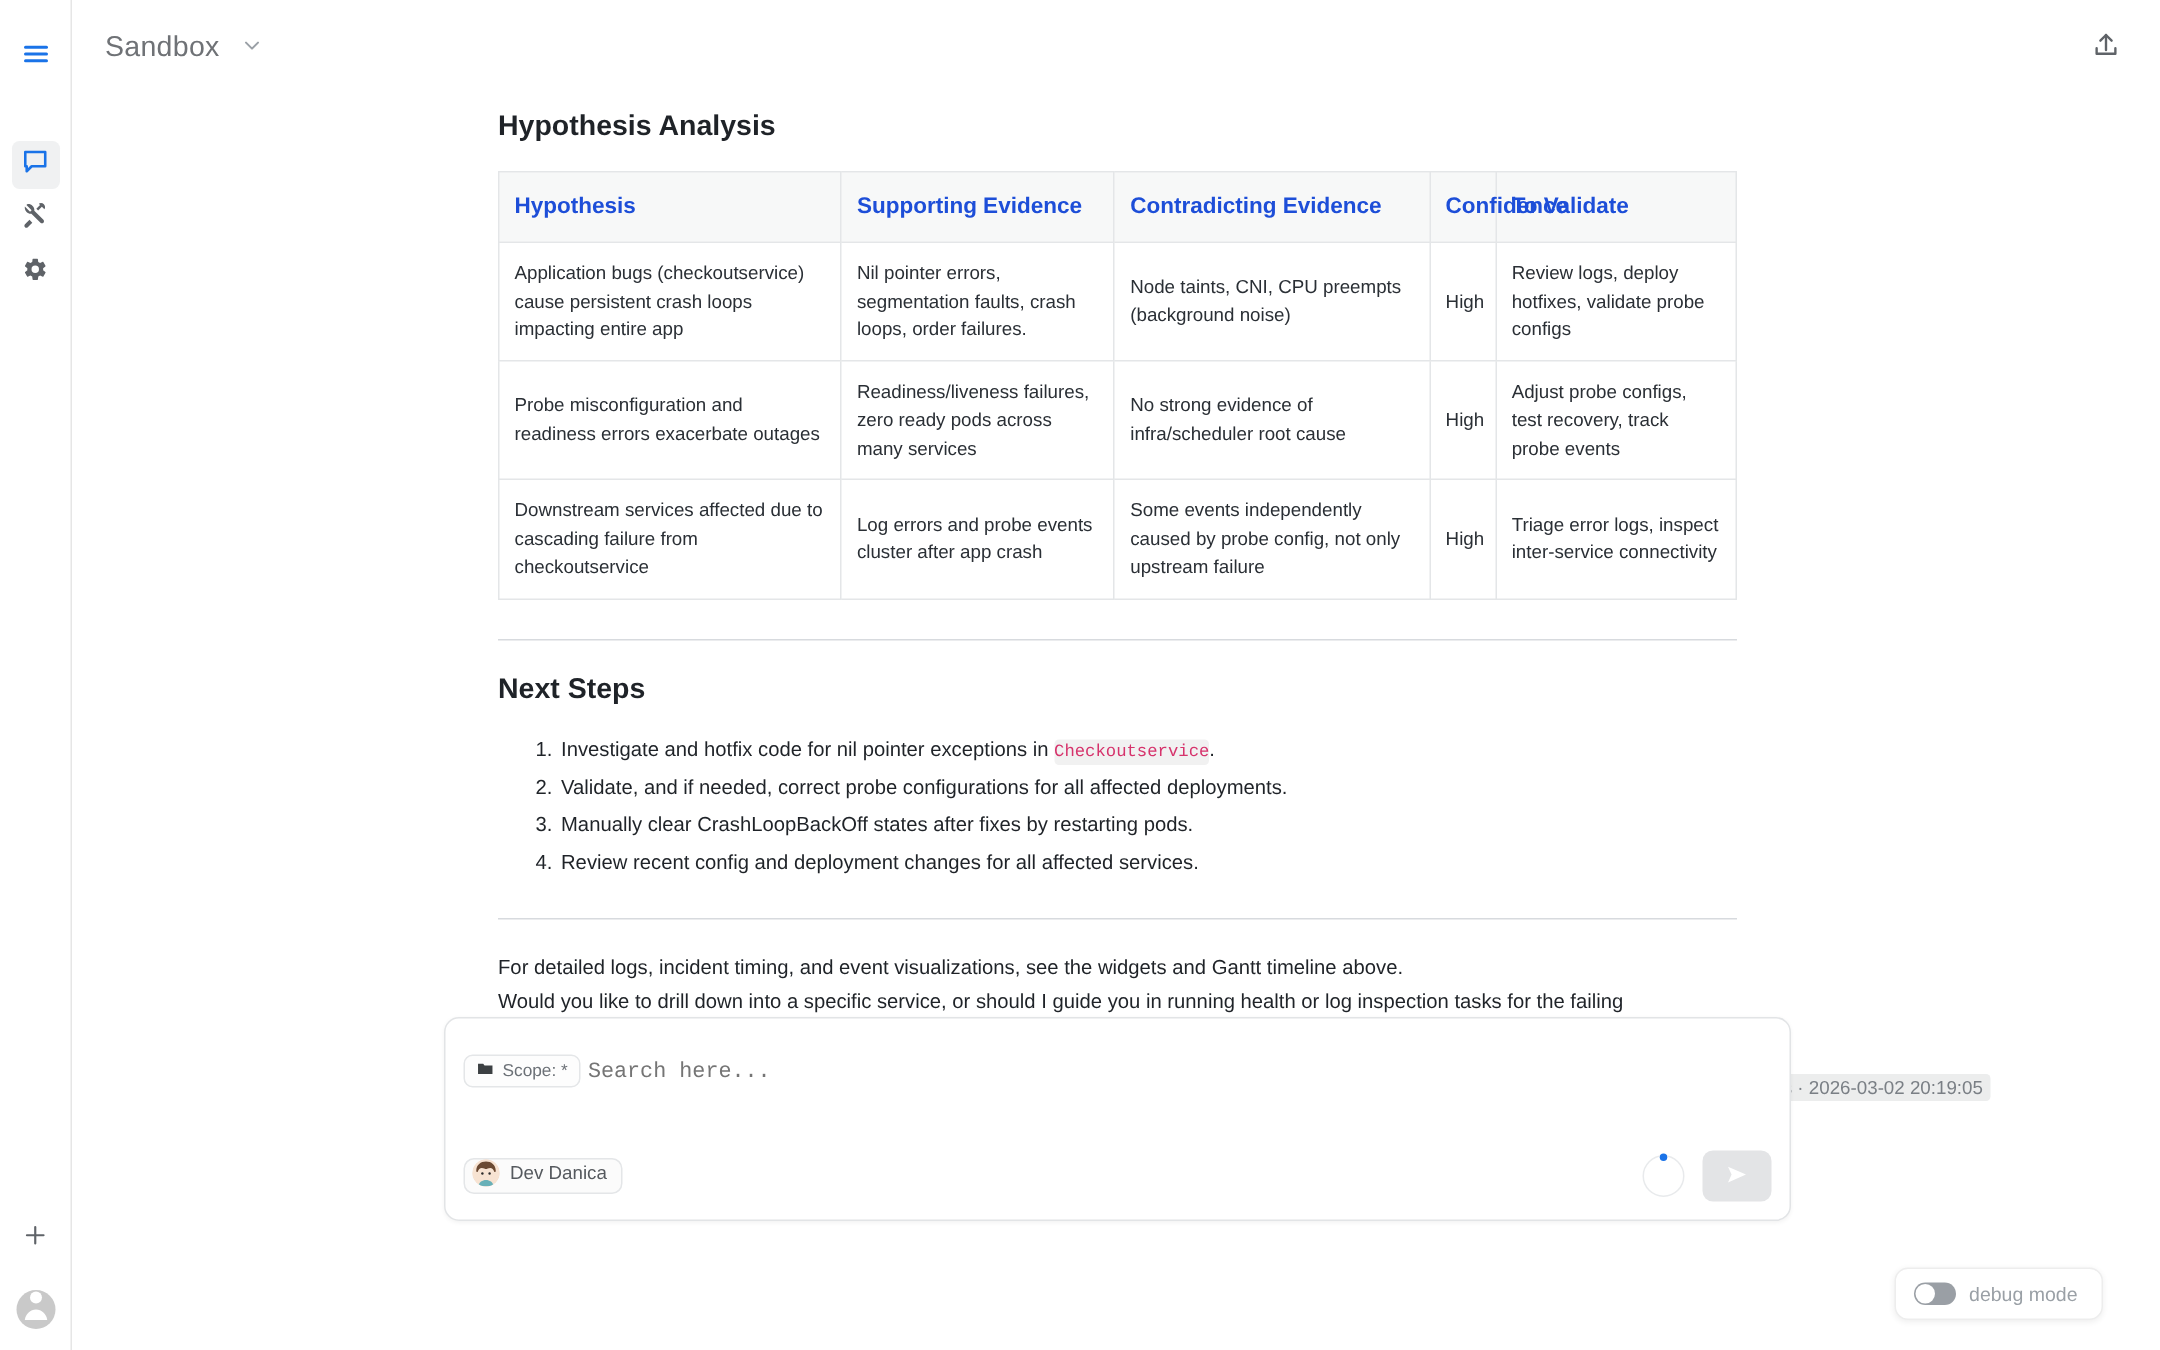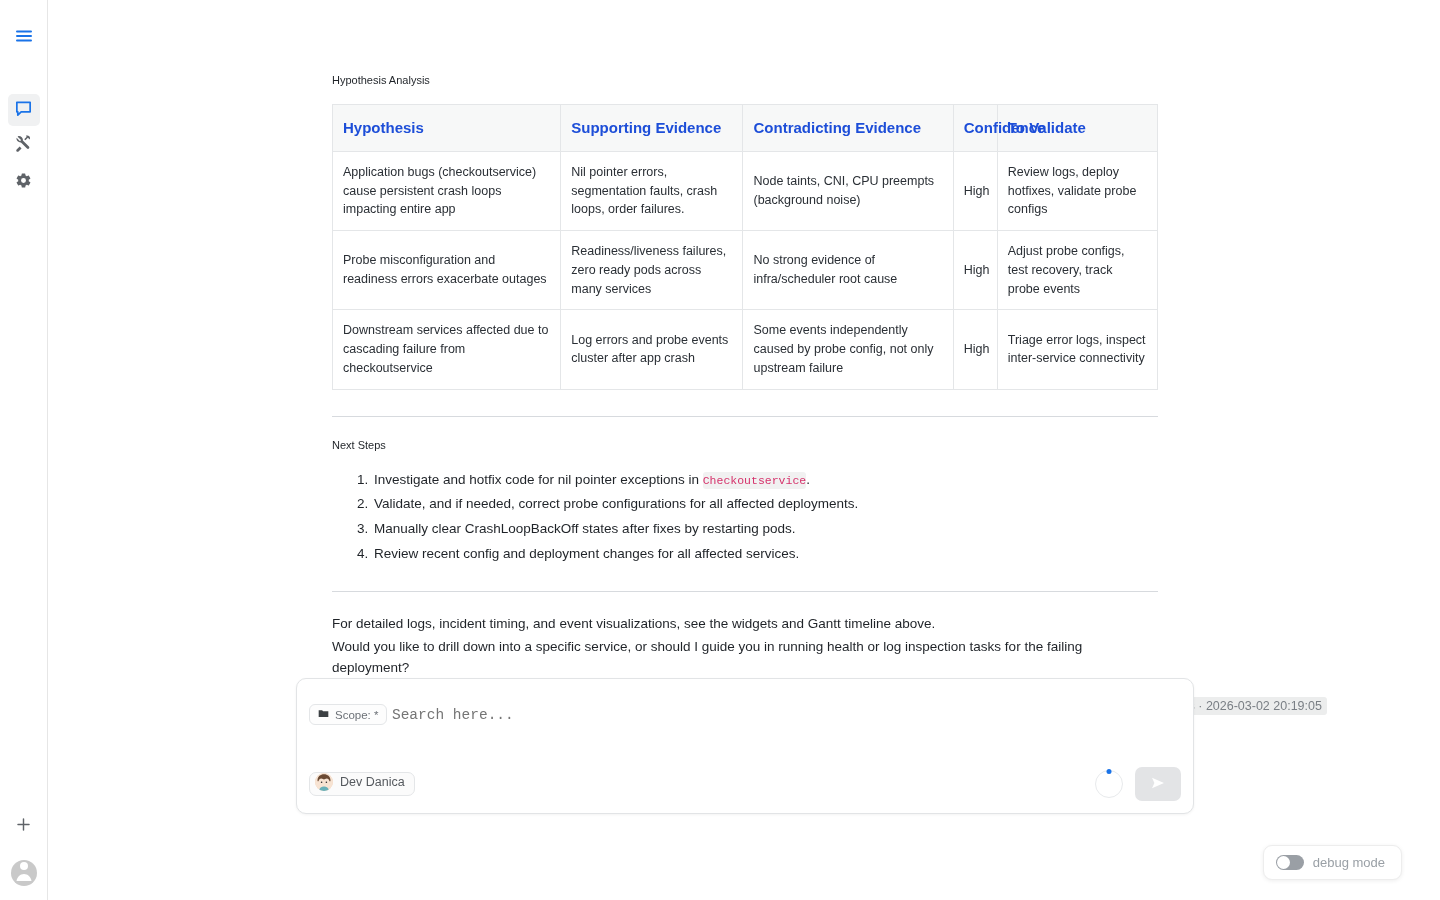--- a/index.html
+++ b/index.html
@@ -72,21 +72,21 @@
     overflow: hidden;
   }
   .doc {
     width: 826px;
     margin-left: 284px;
     padding-top: 10px;
     color: #1f2328;
   }
 
   h3.sec-title {
-    font-size: 11px; font-weight: 400; color: #1f2328;
+    font-size: 19px; font-weight: 700; color: #1f2328;
     margin: 0 0 18px 0;
   }
 
   table.hyp {
     border-collapse: collapse;
     width: 826px;
     table-layout: fixed;
     border: 1px solid #e4e6e8;
     margin-bottom: 0;
   }
@@ -326,20 +326,40 @@
         <svg width="26" height="26" viewBox="0 0 26 26">
           <circle cx="13" cy="10" r="4" fill="#ffffff"></circle>
           <path d="M5.5 25c.6-4.2 3.8-7 7.5-7s6.9 2.8 7.5 7z" fill="#ffffff"></path>
         </svg>
       </span>
     </div>
   </div>
 
   <div class="main">
 
+    <div class="topbar">
+      <span class="ws-title">Sandbox</span>
+      <span class="ws-chev">
+        <span>
+          <svg width="16" height="16" viewBox="0 0 20 20">
+              <path d="M5 8l5 5 5-5" fill="none" stroke="#9aa0a6" stroke-width="1.7" stroke-linecap="round" stroke-linejoin="round"></path>
+            </svg>
+        </span>
+      </span>
+      <div class="topbar-spacer"></div>
+      <span class="upload-btn">
+        <span>
+          <svg width="20" height="20" viewBox="0 0 24 24" fill="none" stroke="#5f6368" stroke-width="1.9" stroke-linecap="round" stroke-linejoin="round">
+            <path d="M12 16V4"></path>
+              <path d="M7.5 8.5L12 4l4.5 4.5"></path>
+              <path d="M4.5 14.5v4.5h15v-4.5"></path>
+          </svg>
+        </span>
+      </span>
+    </div>
 
     <div class="content">
       <div class="doc">
 
         <h3 class="sec-title">Hypothesis Analysis</h3>
 
         <table class="hyp">
           <colgroup>
               <col class="c1">
               <col class="c2">

